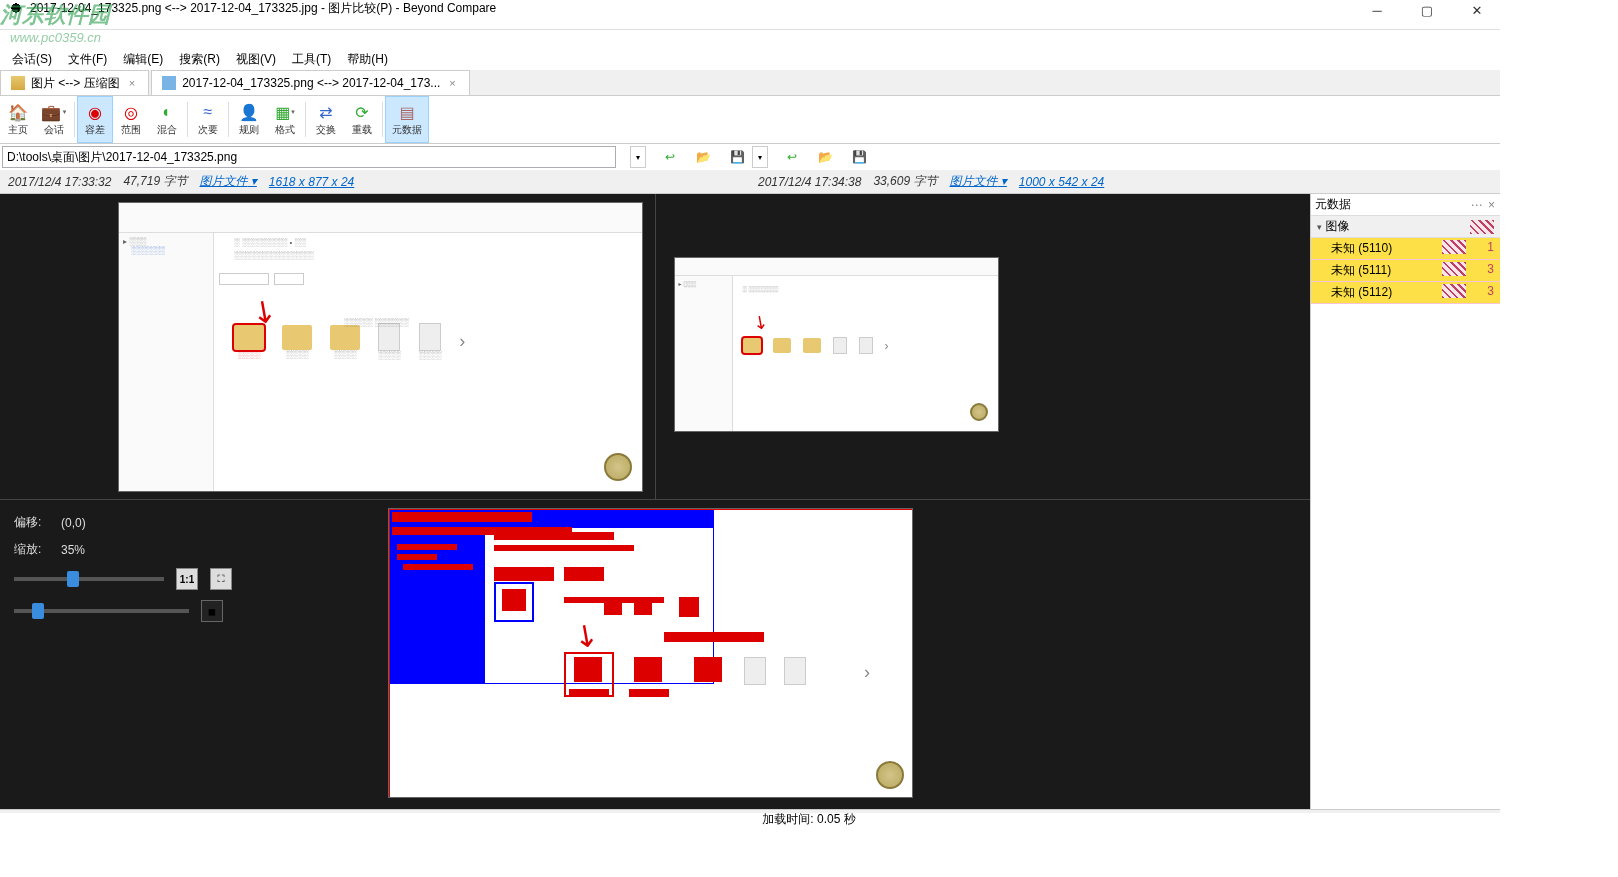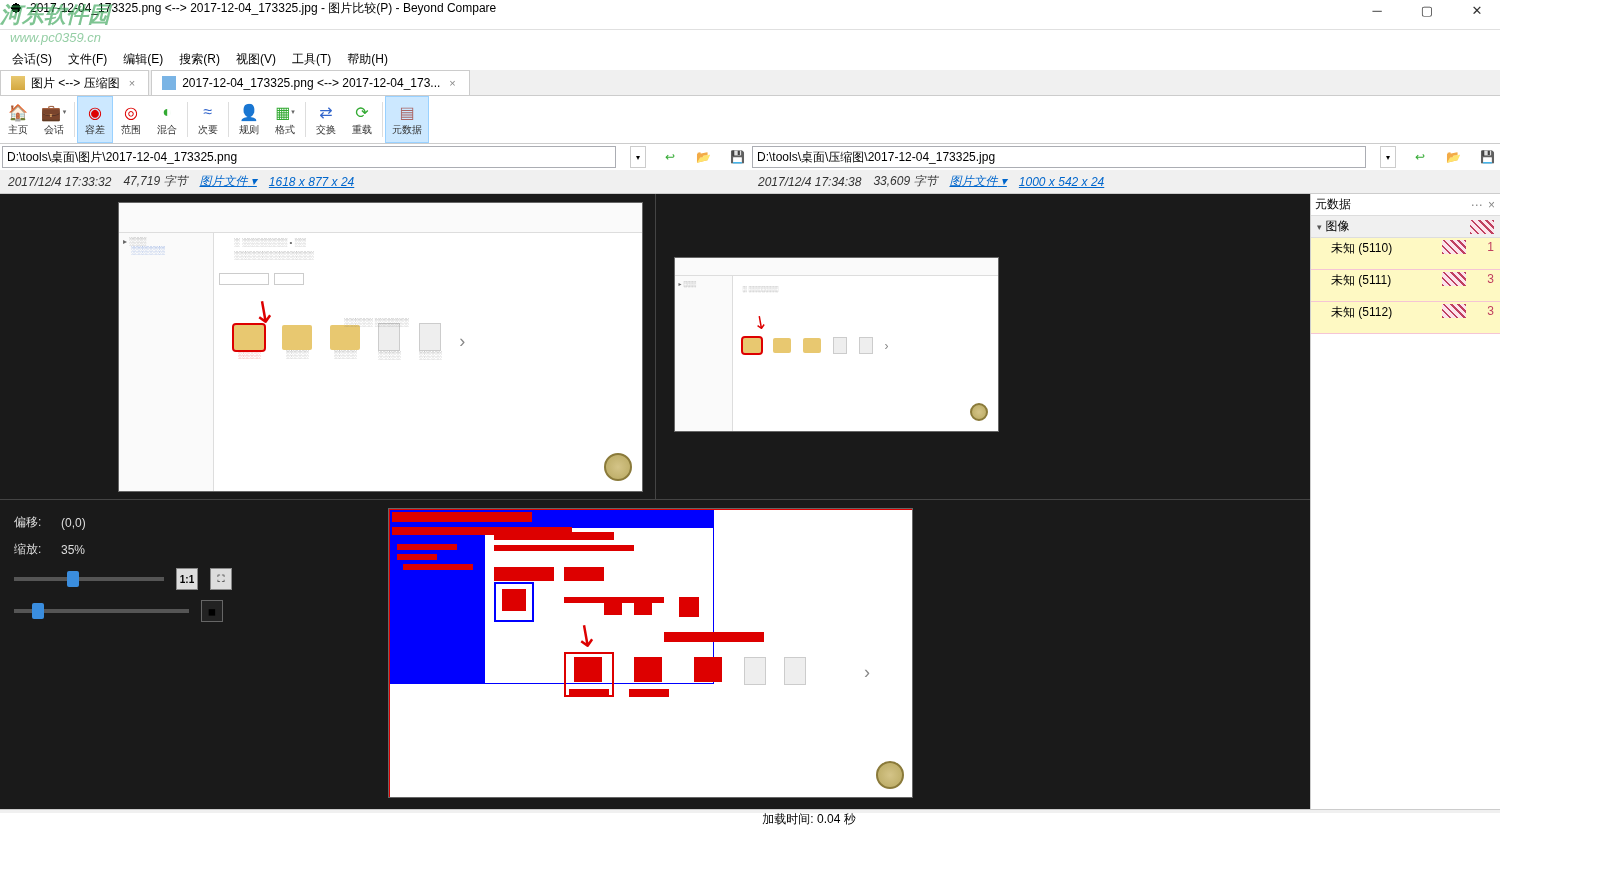--- a/index.html
+++ b/index.html
@@ -83,21 +83,21 @@
 .ctrl-btn { width: 22px; height: 22px; border: 1px solid #888; background: #ddd; color: #000; display: flex; align-items: center; justify-content: center; font-size: 10px; cursor: pointer; }
 
 .diff-pane { flex: 1; background: #1a1a1a; display: flex; align-items: flex-start; justify-content: flex-start; padding: 8px; }
 .diff-img { width: 525px; height: 290px; background: #fff; border: 1px solid #666; position: relative; overflow: hidden; }
 .diff-blue { position: absolute; background: #0000ff; }
 .diff-red { position: absolute; background: #d00; }
 .meta-header { display: flex; align-items: center; padding: 2px 4px; background: #fff; border-bottom: 1px solid #ddd; font-size: 12px; }
 .meta-header .dots { margin-left: auto; color: #888; letter-spacing: 1px; }
 .meta-cat { background: #f0f0f0; padding: 2px 6px; font-size: 12px; border-bottom: 1px solid #ddd; display: flex; align-items: center; }
 .meta-cat::before { content: "▾"; font-size: 9px; margin-right: 4px; color: #555; }
-.meta-row { display: flex; padding: 2px 6px 12px 20px; font-size: 12px; background: #fef9c3; border-bottom: 1px solid #f5c5d5; }
+.meta-row { display: flex; padding: 2px 6px 2px 20px; font-size: 12px; background: #fde047; border-bottom: 1px solid #f5c5d5; }
 .meta-row .k { flex: 1; }
 .meta-row .v { width: 24px; text-align: right; color: #c04060; }
 .meta-hatch { width: 24px; background: repeating-linear-gradient(45deg, #c04060, #c04060 2px, #fce4ec 2px, #fce4ec 5px); }
 
 
 .statusbar { height: 20px; background: #f0f0f0; border-top: 1px solid #ccc; display: flex; align-items: center; padding: 0 8px; font-size: 12px; }
 .statusbar .neq { color: #d00; font-weight: bold; margin-right: 6px; }
 .statusbar .status-center { position: absolute; left: 50%; transform: translateX(-50%); }
 </style>
 </head>
@@ -193,21 +193,20 @@
 
 <div class="pathbars">
   <div class="pathbar-group">
     <input class="path-input" value="D:\tools\桌面\图片\2017-12-04_173325.png" style="">
     <div class="path-dd">▾</div>
     <div class="path-icon" style="color:#3a3;">↩</div>
     <div class="path-icon">📂</div>
     <div class="path-icon">💾</div>
   </div>
   <div class="pathbar-group">
-    <input class="path-input" value="D:\tools\桌面\压缩图\2017-12-04_173325.jpg" style="">
     <div class="path-dd">▾</div>
     <div class="path-icon" style="color:#3a3;">↩</div>
     <div class="path-icon">📂</div>
     <div class="path-icon">💾</div>
   </div>
 </div>
 
 <div class="infobars">
   <div class="infobar">
     <span>2017/12/4 17:33:32</span>
@@ -390,14 +389,14 @@
         <span class="k">未知 (5112)</span>
         <span class="meta-hatch" style="height:14px;margin-right:4px;"></span>
         <span class="v">3</span>
       </div>
   </div>
 </div>
 
 <div class="statusbar">
   <span class="neq">≠</span>
   <span>重要差异</span>
-  <span class="status-center">加载时间: 0.04 秒</span>
+  <span class="status-center">加载时间: 0.05 秒</span>
 </div>
 
 </body></html>

